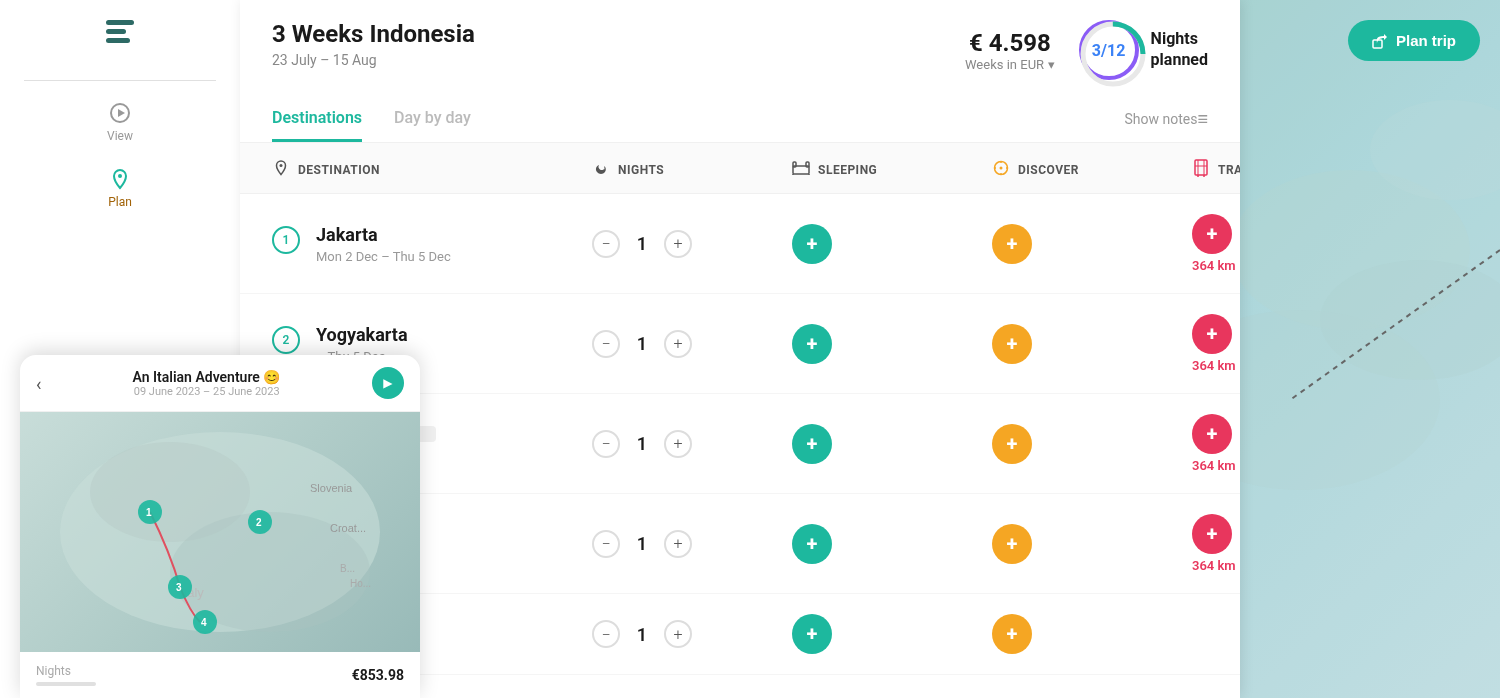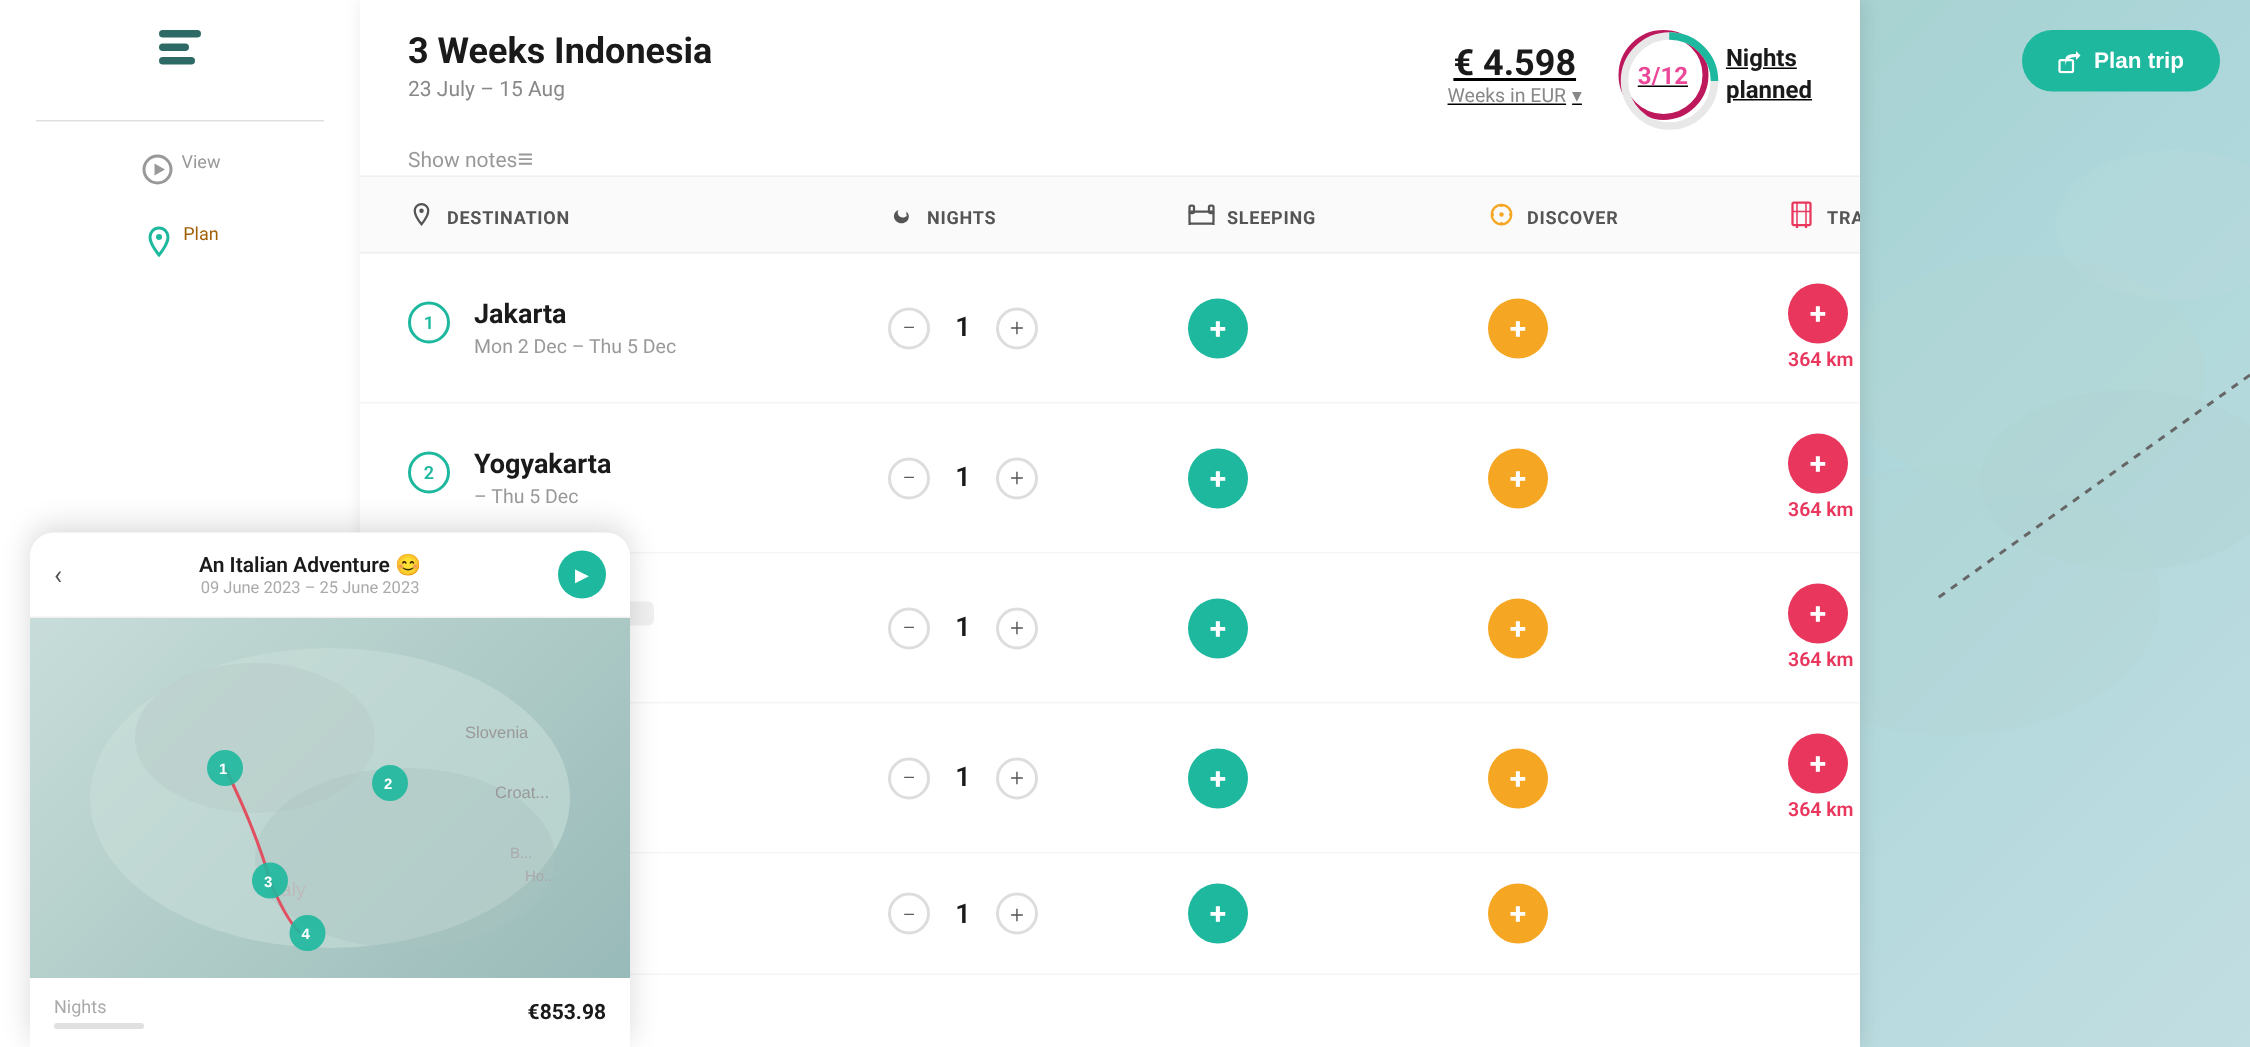--- a/index.html
+++ b/index.html
@@ -46,22 +46,22 @@
 
     .sidebar-divider {
       width: 80%;
       height: 1px;
       background: #e0e0e0;
       margin: 8px 0;
     }
 
     .sidebar-item {
       display: flex;
-      flex-direction: row;
-      align-items: flex-start;
+      flex-direction: column;
+      align-items: center;
       padding: 12px 8px;
       cursor: pointer;
       color: #999;
       font-size: 12px;
       gap: 4px;
       width: 100%;
       justify-content: center;
     }
 
     .sidebar-item.active {
@@ -113,21 +113,20 @@
 
     .trip-dates {
       font-size: 14px;
       color: #888;
     }
 
     .header-right {
       display: flex;
       align-items: center;
       gap: 24px;
-      text-decoration: underline;
     }
 
     .cost-block {
       text-align: center;
     }
 
     .cost-amount {
       font-size: 24px;
       font-weight: 700;
       color: #1a1a1a;
@@ -145,27 +144,27 @@
     .nights-block {
       display: flex;
       align-items: center;
       gap: 12px;
     }
 
     .nights-circle {
       width: 60px;
       height: 60px;
       border-radius: 50%;
-      border: 4px solid #be185d;
+      border: 4px solid #8b5cf6;
       display: flex;
       align-items: center;
       justify-content: center;
       font-size: 16px;
       font-weight: 700;
-      color: #ec4899;
+      color: #3b82f6;
       position: relative;
     }
 
     .nights-circle svg {
       position: absolute;
       top: -4px;
       left: -4px;
     }
 
     .nights-label {
@@ -576,20 +575,24 @@
           </div>
           <div class="nights-label">
             <div>Nights</div>
             <div>planned</div>
           </div>
         </div>
       </div>
     </div>
 
     <div class="tabs">
+      <div class="tabs-left">
+        <div class="tab active">Destinations</div>
+        <div class="tab">Day by day</div>
+      </div>
       <div class="tabs-right">
         <span class="show-notes">Show notes</span>
         <span class="menu-icon">≡</span>
       </div>
     </div>
   </div>
 
   <div class="table-container">
 
     <div class="table-header">

